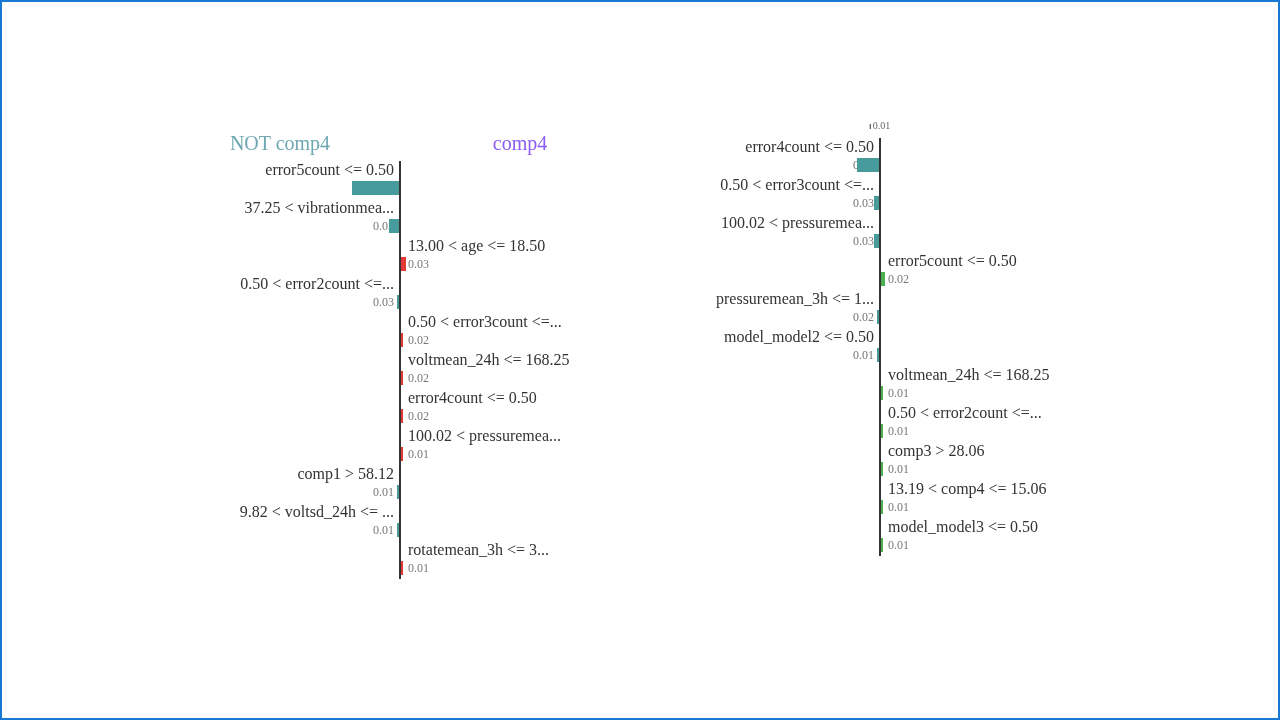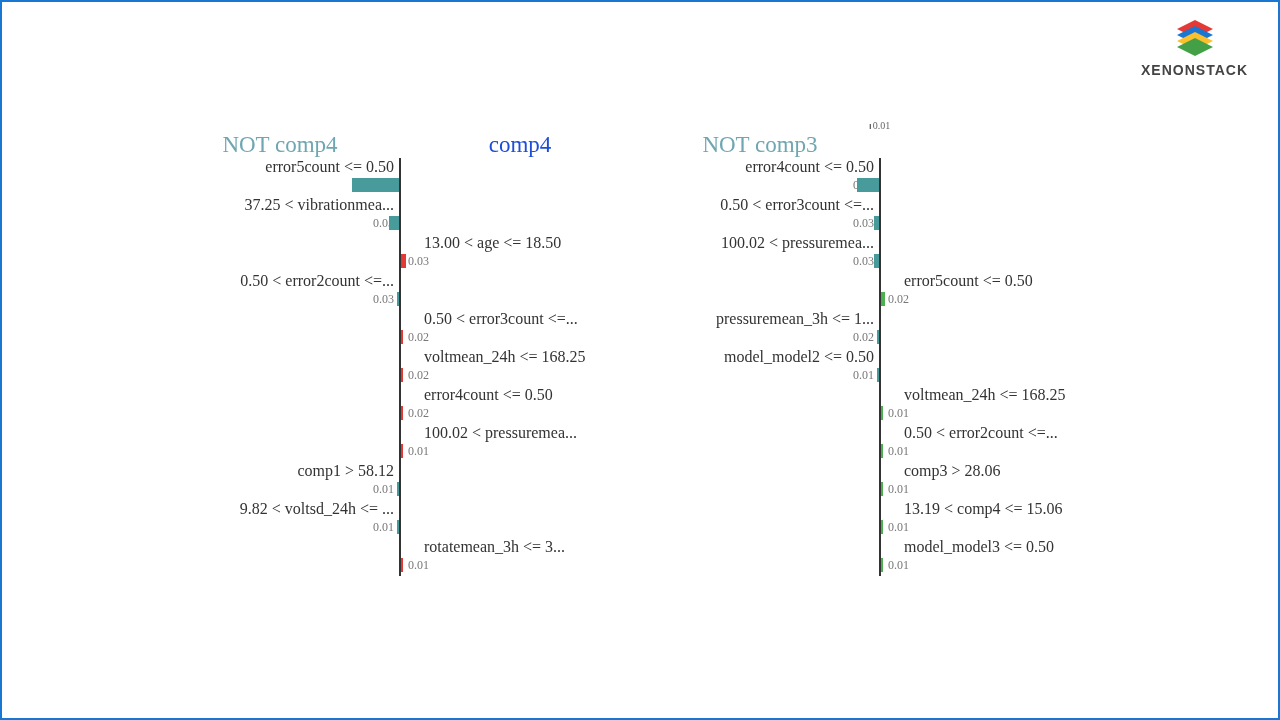--- a/index.html
+++ b/index.html
@@ -2,59 +2,48 @@
 <html><head>
 <meta charset="utf-8">
 <style>
   html,body{margin:0;padding:0;width:1280px;height:720px;font-family:Georgia,'Times New Roman',serif;background:#fff;box-sizing:border-box;color:#333}
   .frame{border:2px solid #1976d2;width:1276px;height:716px;position:relative}
   .logo{position:absolute;top:18px;right:30px;text-align:center;font-family:Arial,Helvetica,sans-serif}
   .logo svg{display:block;margin:0 auto 4px}
   .logo-text{font-size:14px;letter-spacing:1px;color:#444;font-weight:600}
   .charts{position:absolute;top:130px;left:0;right:0;display:flex;gap:0;justify-content:center}
   .panel{width:480px;position:relative}
-  .titles{display:flex;font-size:23px;}
+  .titles{display:flex;font-size:20px;margin-bottom:6px}
   .titles .neg{width:50%;text-align:center;color:#6ea6b1}
   .titles .pos{width:50%;text-align:center}
-  .titles .pos.red{color:#1d4ed8}
+  .titles .pos.red{color:#8b5cf6}
   .titles .pos.green{color:#4caf50}
   .top-tick{position:absolute;top:-12px;left:50%;transform:translateX(-50%);font-size:10px;color:#666}
   .top-tick::before{content:"";display:inline-block;width:1px;height:5px;background:#333;margin-right:2px;vertical-align:middle}
   .row{position:relative;height:38px;margin:0}
   .axis::after{content:"";position:absolute;left:50%;top:0;bottom:0;width:2px;background:#333;margin-left:-1px;pointer-events:none}
   .bar{position:absolute;top:20px;height:14px}
   .bar.neg{right:50%}
   .bar.pos{left:50%}
   .bar.teal{background:#479b9b}
   .bar.red{background:#e53935}
   .bar.green{background:#4caf50}
   .bar.tiny{width:3px}
   .flabel{position:absolute;font-size:16px;color:#333;white-space:nowrap;top:0}
   .flabel.neg{right:50%;text-align:right;padding-right:6px}
-  .flabel.pos{left:50%;text-align:center;padding-left:24px}
+  .flabel.pos{left:50%;text-align:center;padding-left:8px}
   .val{position:absolute;font-size:12px;color:#777;top:20px}
   .val.neg{right:50%;padding-right:6px;text-align:right}
   .val.pos{left:50%;padding-left:8px;text-align:left}
   .rows{position:relative}
 </style>
 </head>
 <body>
 <div class="frame">
 
-  <div class="logo">
-    <svg width="44" height="38">
-      <g transform="translate(22,6)">
-        <polygon points="0,-6 18,3 0,12 -18,3" fill="#e53935" transform="translate(0,0)"></polygon>
-        <polygon points="0,-6 18,3 0,12 -18,3" fill="#1976d2" transform="translate(0,6)"></polygon>
-        <polygon points="0,-6 18,3 0,12 -18,3" fill="#fbc02d" transform="translate(0,12)"></polygon>
-        <polygon points="0,-6 18,3 0,12 -18,3" fill="#43a047" transform="translate(0,18)"></polygon>
-      </g>
-    </svg>
-    <div class="logo-text">XENONSTACK</div>
-  </div>
 
   <div class="charts">
 
     <div class="panel">
       <div class="titles">
         <div class="neg">NOT comp4</div>
         <div class="pos red">comp4</div>
       </div>
       <div class="rows axis">
 
@@ -123,21 +112,20 @@
           <span class="flabel pos">rotatemean_3h &lt;= 3...</span>
           <span class="val pos">0.01</span>
           <div class="bar pos red tiny"></div>
         </div>
       </div>
     </div>
 
     <div class="panel">
       <div class="top-tick">0.01</div>
       <div class="titles">
-        <div class="neg">NOT comp3</div>
       </div>
       <div class="rows axis">
 
         <div class="row">
           <span class="flabel neg">error4count &lt;= 0.50</span>
           <span class="val neg">0.12</span>
           <div class="bar neg teal" style="width:23px"></div>
         </div>
 
         <div class="row">

